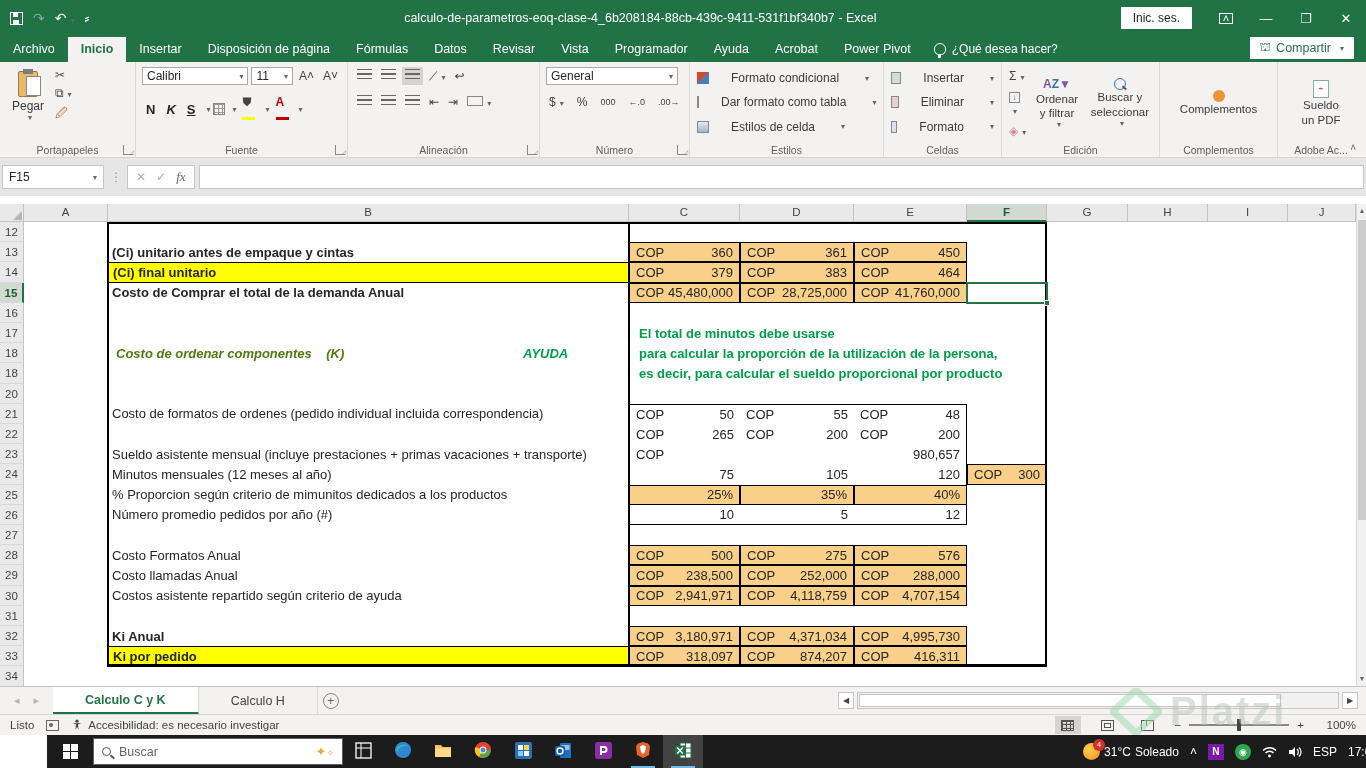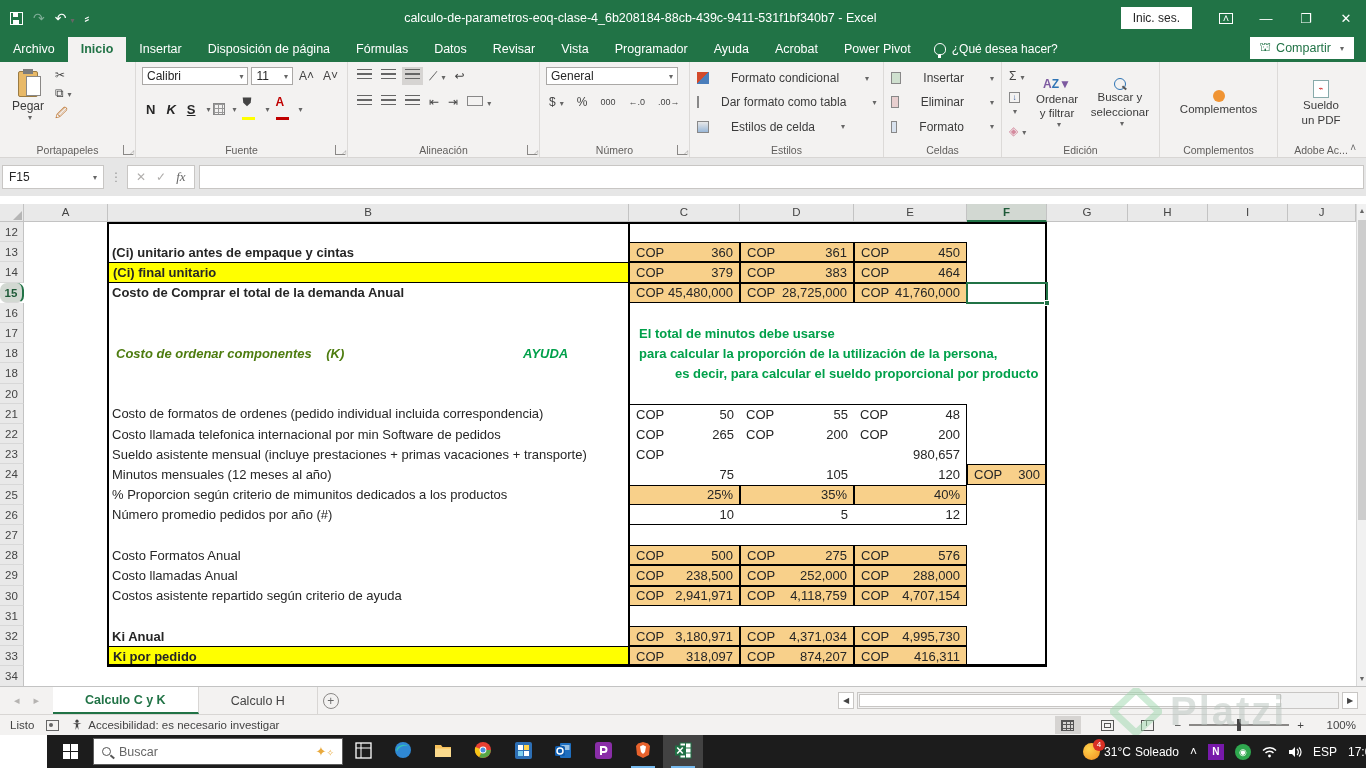--- a/index.html
+++ b/index.html
@@ -61,21 +61,21 @@
   .fx { font-style:italic; font-family:"Liberation Serif", serif; color:#666; font-size:13px; }
   .finput { flex:1; height:24px; background:#fff; border:1px solid #c8c6c4; cursor:text; }
 
   
   .grid { position:absolute; left:0; top:204px; width:1366px; height:482px; background:#fff; }
   .chdr { position:absolute; top:0; height:18px; background:#e9e9e9; border-right:1px solid #c3c3c3; border-bottom:1px solid #c3c3c3; font-size:11.5px; color:#444; text-align:center; line-height:17px; cursor:pointer; }
   .chdr.hl { background:#d2d8d2; border-bottom:2px solid #217346; color:#1e5a38; font-weight:bold; }
   .corner { position:absolute; left:0; top:0; width:24px; height:18px; background:#e9e9e9; border-right:1px solid #c3c3c3; border-bottom:1px solid #c3c3c3; cursor:pointer; }
   .corner:after { content:""; position:absolute; right:1px; bottom:1px; border-left:9px solid transparent; border-bottom:9px solid #b5b5b5; }
   .rnum { position:absolute; left:0; width:24px; background:#e9e9e9; border-right:1px solid #c3c3c3; border-bottom:1px solid #d8d8d8; font-size:11.5px; color:#444; text-align:center; cursor:pointer; }
-  .rnum.hl { background:#d2d8d2; border-right:2px solid #217346; color:#1e5a38; font-weight:bold;border-radius:7px; }
+  .rnum.hl { background:#d2d8d2; border-right:2px solid #217346; color:#1e5a38; font-weight:bold; }
   .cell, .blab { position:absolute; font-size:13px; display:flex; align-items:center; }
   .blab { padding-left:4px; font-size:13px; white-space:nowrap; overflow:hidden; }
   .vscroll { position:absolute; right:0; top:0; width:10px; height:482px; background:#f1f1f1; border-left:1px solid #d8d8d8; }
   .varrow { position:absolute; left:0; width:10px; height:14px; font-size:7px; color:#666; text-align:center; line-height:14px; background:#f1f1f1; cursor:pointer; }
   .vthumb { position:absolute; left:1px; width:8px; background:#cdcdcd; cursor:pointer; }
 
   
   .sheetbar { position:absolute; left:0; top:686px; width:1366px; height:28px; background:#f3f2f1; border-top:1px solid #c3c3c3; display:flex; align-items:stretch; }
   .tabnav { display:flex; align-items:center; gap:14px; padding:0 14px; color:#b5b3b1; font-size:11px; }
   .stab { display:flex; align-items:center; padding:0 32px; font-size:12.5px; color:#444; background:#f3f2f1; border-right:1px solid #d8d6d4; cursor:pointer; }
@@ -413,38 +413,37 @@
         <span style="margin-left: auto; padding-right: 6px;">41,760,000</span>
       </div>
       <div class="rnum" style="top: 98.8px; height: 20.2px; line-height: 20.2px;">16</div>
       <div class="rnum" style="top: 119px; height: 20.2px; line-height: 20.2px;">17</div>
       <div class="blab" style="left: 635px; top: 119px; height: 20.2px; color: rgb(0, 160, 74); font-weight: bold; white-space: nowrap;">El total de minutos debe usarse</div>
       <div class="rnum" style="top: 139.2px; height: 20.2px; line-height: 20.2px;">18</div>
       <div class="blab" style="left: 112px; top: 139.2px; height: 20.2px; color: #4d7c0f; font-weight: bold; font-style: italic; white-space: pre;">Costo de ordenar componentes    (K)</div>
       <div class="blab" style="left: 519px; top: 139.2px; height: 20.2px; color: rgb(0, 160, 74); font-weight: bold; font-style: italic;">AYUDA</div>
       <div class="blab" style="left: 635px; top: 139.2px; height: 20.2px; color: rgb(0, 160, 74); font-weight: bold; white-space: nowrap;">para calcular la proporción de la utilización de la persona,</div>
       <div class="rnum" style="top: 159.4px; height: 20.2px; line-height: 20.2px;">18</div>
-      <div class="blab" style="left: 635px; top: 159.4px; height: 20.2px; color: rgb(0, 160, 74); font-weight: bold; white-space: nowrap; margin-left: 36px;">es decir, para calcular el sueldo proporcional por producto</div>
+      <div class="blab" style="left: 635px; top: 159.4px; height: 20.2px; color: rgb(0, 160, 74); font-weight: bold; white-space: nowrap;">es decir, para calcular el sueldo proporcional por producto</div>
       <div class="rnum" style="top: 179.6px; height: 20.2px; line-height: 20.2px;">20</div>
       <div class="rnum" style="top: 199.8px; height: 20.2px; line-height: 20.2px;">21</div>
       <div class="blab" style="left: 108px; width: 521px; top: 199.8px; height: 20.2px;">Costo de formatos de ordenes  (pedido individual incluida correspondencia)</div>
       <div class="cell" style="left: 629px; width: 111px; top: 199.8px; height: 20.2px; border-left: 1px solid rgb(0, 0, 0); border-top: 1px solid rgb(0, 0, 0);">
         <span style="padding-left: 6px;">COP</span>
         <span style="margin-left: auto; padding-right: 6px;">50</span>
       </div>
       <div class="cell" style="left: 740px; width: 114px; top: 199.8px; height: 20.2px; border-top: 1px solid rgb(0, 0, 0);">
         <span style="padding-left: 6px;">COP</span>
         <span style="margin-left: auto; padding-right: 6px;">55</span>
       </div>
       <div class="cell" style="left: 854px; width: 113px; top: 199.8px; height: 20.2px; border-right: 1px solid rgb(0, 0, 0); border-top: 1px solid rgb(0, 0, 0);">
         <span style="padding-left: 6px;">COP</span>
         <span style="margin-left: auto; padding-right: 6px;">48</span>
       </div>
       <div class="rnum" style="top: 220px; height: 20.2px; line-height: 20.2px;">22</div>
-      <div class="blab" style="left: 108px; width: 521px; top: 220px; height: 20.2px;">Costo llamada telefonica internacional por min Software de pedidos</div>
       <div class="cell" style="left: 629px; width: 111px; top: 220px; height: 20.2px; border-left: 1px solid rgb(0, 0, 0);">
         <span style="padding-left: 6px;">COP</span>
         <span style="margin-left: auto; padding-right: 6px;">265</span>
       </div>
       <div class="cell" style="left: 740px; width: 114px; top: 220px; height: 20.2px;">
         <span style="padding-left: 6px;">COP</span>
         <span style="margin-left: auto; padding-right: 6px;">200</span>
       </div>
       <div class="cell" style="left: 854px; width: 113px; top: 220px; height: 20.2px; border-right: 1px solid rgb(0, 0, 0);">
         <span style="padding-left: 6px;">COP</span>

